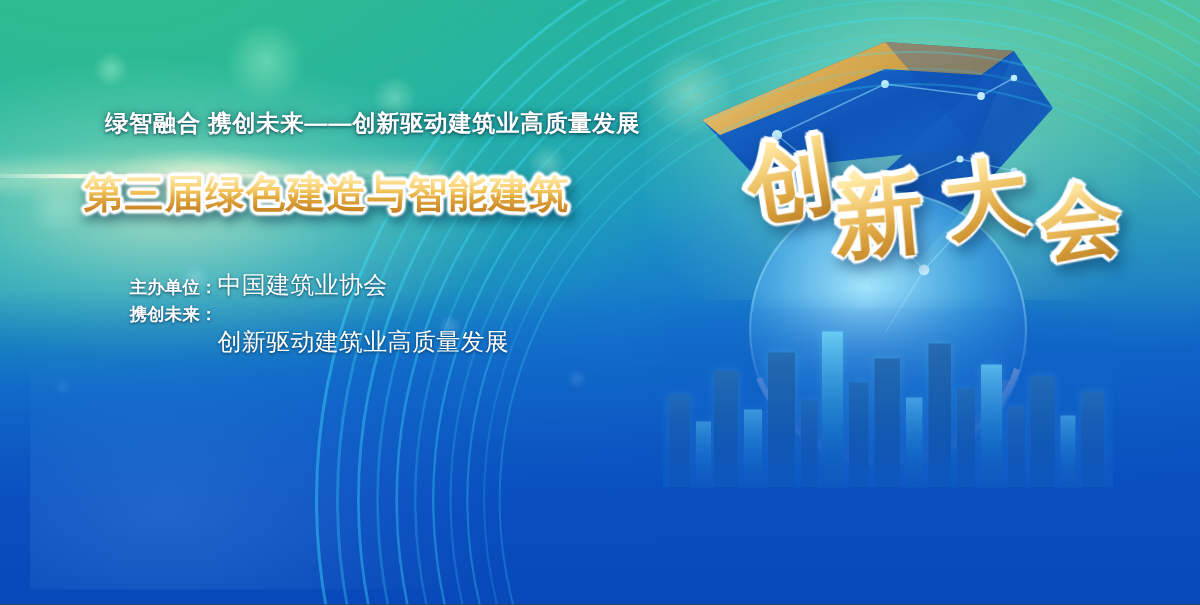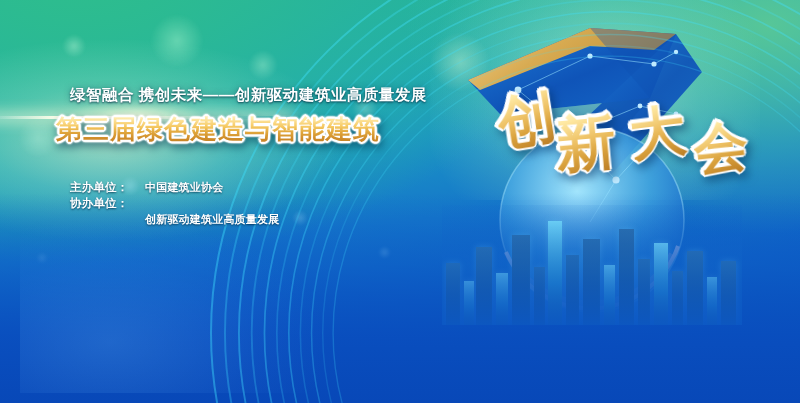--- a/index.html
+++ b/index.html
@@ -82,21 +82,21 @@
   .city{position:absolute;right:58px;bottom:78px;width:300px;height:120px;pointer-events:none;overflow:hidden;}
   .city .b{position:absolute;bottom:0;background:linear-gradient(180deg,#2f6fa8 0%,#1d4f86 55%,#15406e 100%);box-shadow:0 0 6px rgba(120,220,255,.35);}
   .city .lit{background:linear-gradient(180deg,#7fe6ff 0%,#2f9fd4 60%,#1b5f92 100%);}
   .city-haze{
     position:absolute;left:0;right:0;bottom:0;height:130px;
     background:linear-gradient(180deg, rgba(20,110,205,0) 0%, rgba(16,100,200,.55) 55%, rgba(12,88,196,.95) 100%);
   }
 
   
   .subtitle{
-    position:absolute;left:70px;top:85px;
+    position:absolute;left:70px;top:72px;
     font-size:15.5px;font-weight:bold;color:#ffffff;
     letter-spacing:.5px;white-space:nowrap;
     text-shadow:0 1px 2px rgba(0,40,60,.75), 0 0 6px rgba(0,60,80,.5);
   }
 
   .maintitle{
     position:absolute;left:56px;top:112px;
     font-size:26px;font-weight:bold;letter-spacing:1px;white-space:nowrap;
     background:linear-gradient(180deg,#fff6d8 0%,#ffe9a8 18%,#f5c861 42%,#e0a63c 58%,#cf8c2a 76%,#b87320 100%);
     -webkit-background-clip:text;background-clip:text;
@@ -105,23 +105,24 @@
            drop-shadow(-1px 1px 0 #fff) drop-shadow(1px -1px 0 #fff)
            drop-shadow(-1px -1px 0 #fff) drop-shadow(2px 4px 4px rgba(0,50,80,.55));
   }
 
   .orgs{position:absolute;left:70px;top:180px;}
   .org-row{display:flex;align-items:baseline;margin-bottom:1px;white-space:nowrap;}
   .org-label{
     width:75px;flex:none;
     font-size:11.5px;font-weight:bold;color:#ffffff;letter-spacing:.2px;
     text-shadow:0 1px 2px rgba(0,40,70,.8);
+    text-align:right;
   }
   .org-value{
-    font-size:11px;font-weight:bold;color:#ffffff;letter-spacing:.2px;
+    font-size:16px;font-weight:normal;color:#ffffff;letter-spacing:.2px;
     text-shadow:0 1px 2px rgba(0,40,70,.8);
   }
   .org-row.cont .org-label{visibility:hidden;}
 
   
   .calli{
     position:absolute;pointer-events:none;
     font-size:58px;font-weight:bold;
     font-family:"DejaVu Serif","Liberation Serif",serif;
     background:linear-gradient(165deg,#fffbe2 0%,#ffe9a3 20%,#edc063 45%,#d9a13c 62%,#c2852a 80%,#a96d1e 100%);
@@ -276,21 +277,21 @@
 
   <div class="subtitle">绿智融合 携创未来——创新驱动建筑业高质量发展</div>
   <div class="maintitle">第三届绿色建造与智能建筑</div>
 
   <div class="orgs">
     <div class="org-row">
       <span class="org-label">主办单位：</span>
       <span class="org-value">中国建筑业协会</span>
     </div>
     <div class="org-row">
-      <span class="org-label">协办单位：</span>
+      <span class="org-label">携创未来：</span>
     </div>
     <div class="org-row cont">
       <span class="org-label">协办单位：</span>
       <span class="org-value">创新驱动建筑业高质量发展</span>
     </div>
   </div>
 
 </div>
 
 </body></html>

